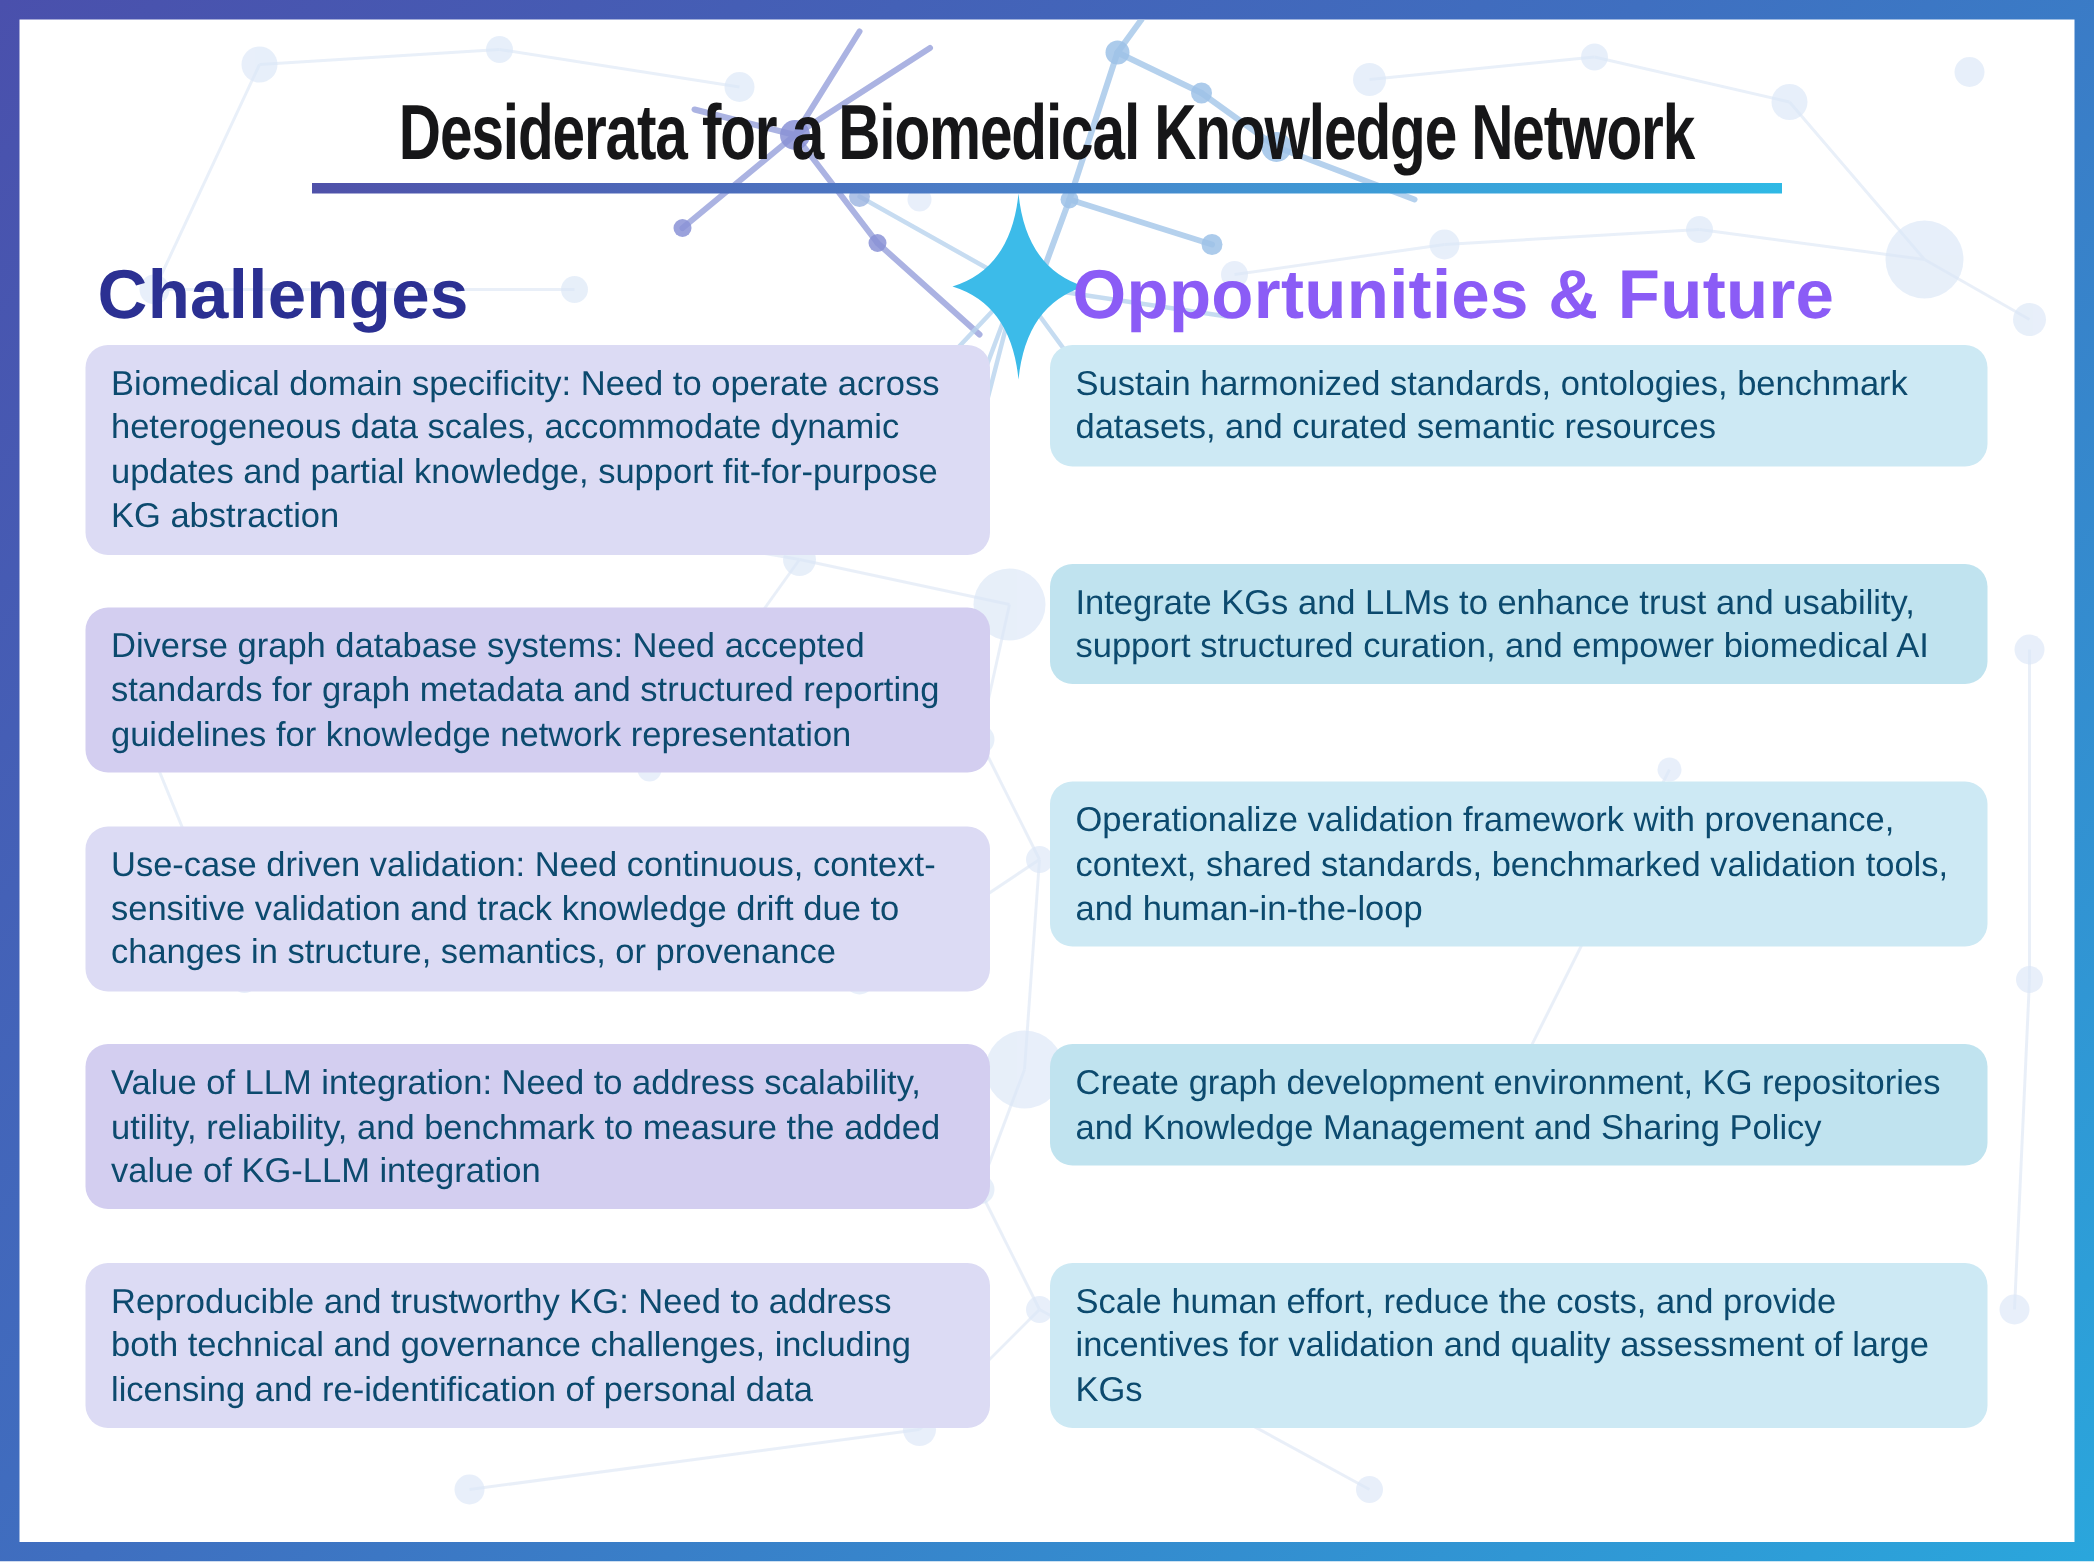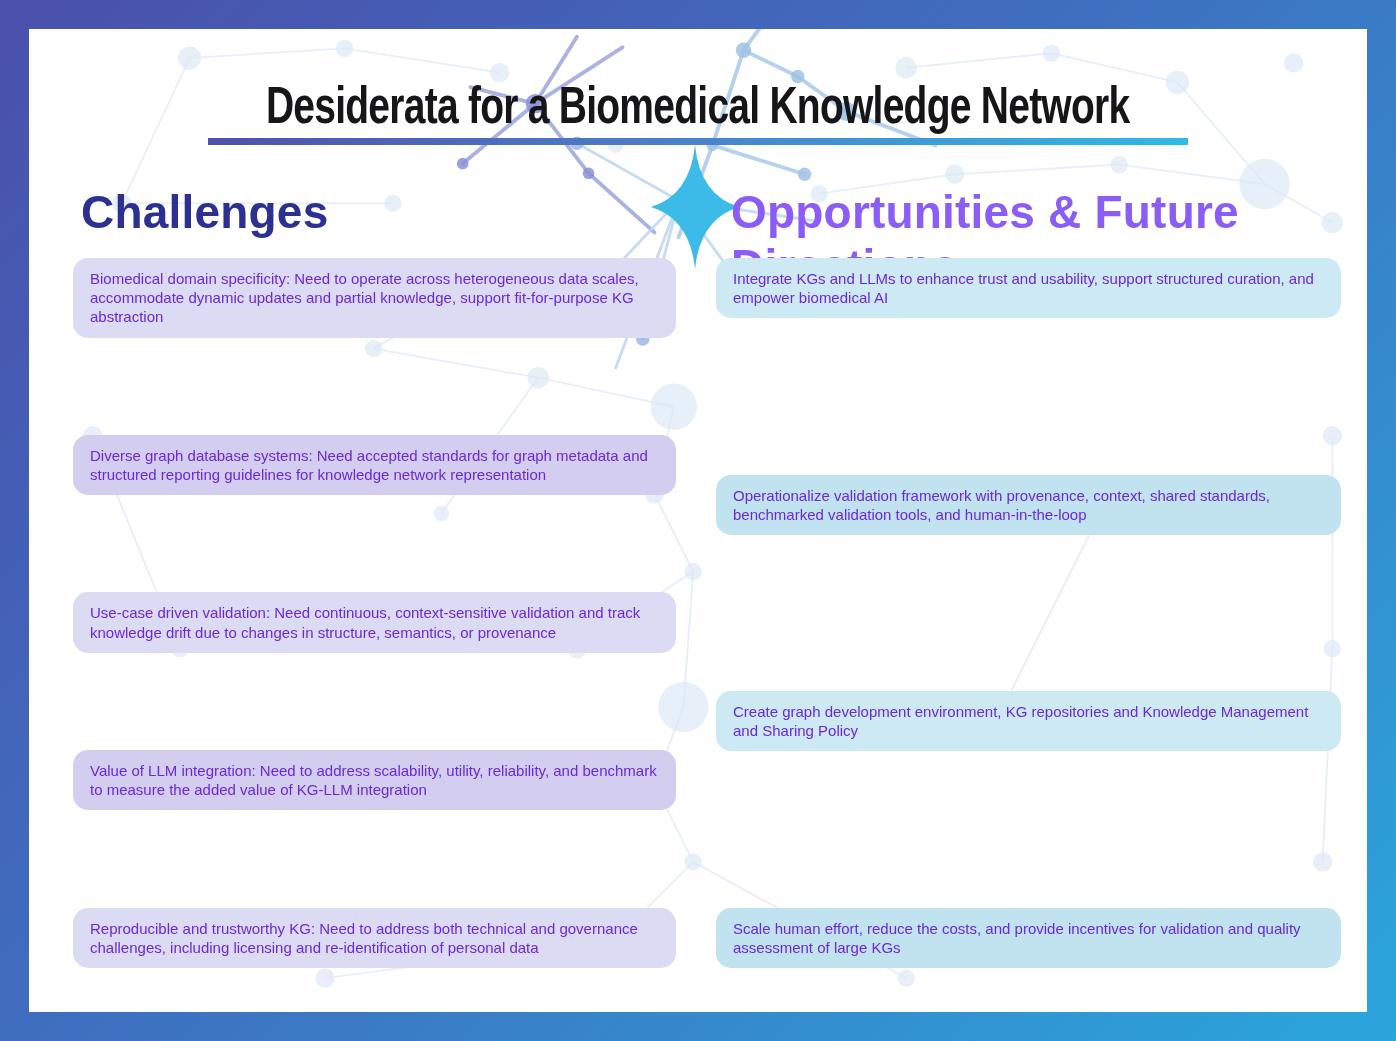--- a/index.html
+++ b/index.html
@@ -4,21 +4,21 @@
 <style>
   html,body{margin:0;padding:0;}
   body{
     width:1396px;height:1041px;
     font-family:"Liberation Sans", sans-serif;
     background:#ffffff;
   }
   .frame{
     width:1396px;height:1041px;
     box-sizing:border-box;
-    padding:29px;
+    padding:13px;
     background:linear-gradient(135deg,#4a50ac 0%,#3f6fc0 45%,#2aa6dc 100%);
   }
   .canvas{
     position:relative;
     width:100%;height:100%;
     background:#ffffff;
     overflow:hidden;
   }
   .bg{
     position:absolute;left:0;top:0;width:100%;height:100%;
@@ -58,24 +58,23 @@
     position:absolute;top:217px;height:722px;
     display:flex;flex-direction:column;
     justify-content:space-between;
   }
   .col.challenges{left:44px;width:603px;}
   .col.opportunities{left:687px;width:625px;}
   .card{
     box-sizing:border-box;
     border-radius:15px;
     padding:11px 17px;
-    font-size:15px;
+    font-size:23px;
     line-height:1.28;
-    color:#6d28d9;
-    margin-top:12px;
+    color:#0c4a6e;
   }
   .challenges .card:nth-child(odd){background:#dcdbf4;}
   .challenges .card:nth-child(even){background:#d3cef0;}
   .opportunities .card:nth-child(odd){background:#cde9f4;}
   .opportunities .card:nth-child(even){background:#c0e3ef;}
 </style>
 </head>
 <body>
 
 <div class="frame">
@@ -214,20 +213,21 @@
 
     <div class="col challenges">
       <div class="card">Biomedical domain specificity: Need to operate across heterogeneous data scales, accommodate dynamic updates and partial knowledge, support fit-for-purpose KG abstraction</div>
       <div class="card">Diverse graph database systems: Need accepted standards for graph metadata and structured reporting guidelines for knowledge network representation</div>
       <div class="card">Use-case driven validation: Need continuous, context-sensitive validation and track knowledge drift due to changes in structure, semantics, or provenance</div>
       <div class="card">Value of LLM integration: Need to address scalability, utility, reliability, and benchmark to measure the added value of KG-LLM integration</div>
       <div class="card">Reproducible and trustworthy KG: Need to address both technical and governance challenges, including licensing and re-identification of personal data</div>
     </div>
 
     <div class="col opportunities">
+      <div class="card">Sustain harmonized standards, ontologies, benchmark datasets, and curated semantic resources</div>
       <div class="card">Integrate KGs and LLMs to enhance trust and usability, support structured curation, and empower biomedical AI</div>
       <div class="card">Operationalize validation framework with provenance, context, shared standards, benchmarked validation tools, and human-in-the-loop</div>
       <div class="card">Create graph development environment, KG repositories and Knowledge Management and Sharing Policy</div>
       <div class="card">Scale human effort, reduce the costs, and provide incentives for validation and quality assessment of large KGs</div>
     </div>
 
   </div>
 </div>
 
 </body></html>

